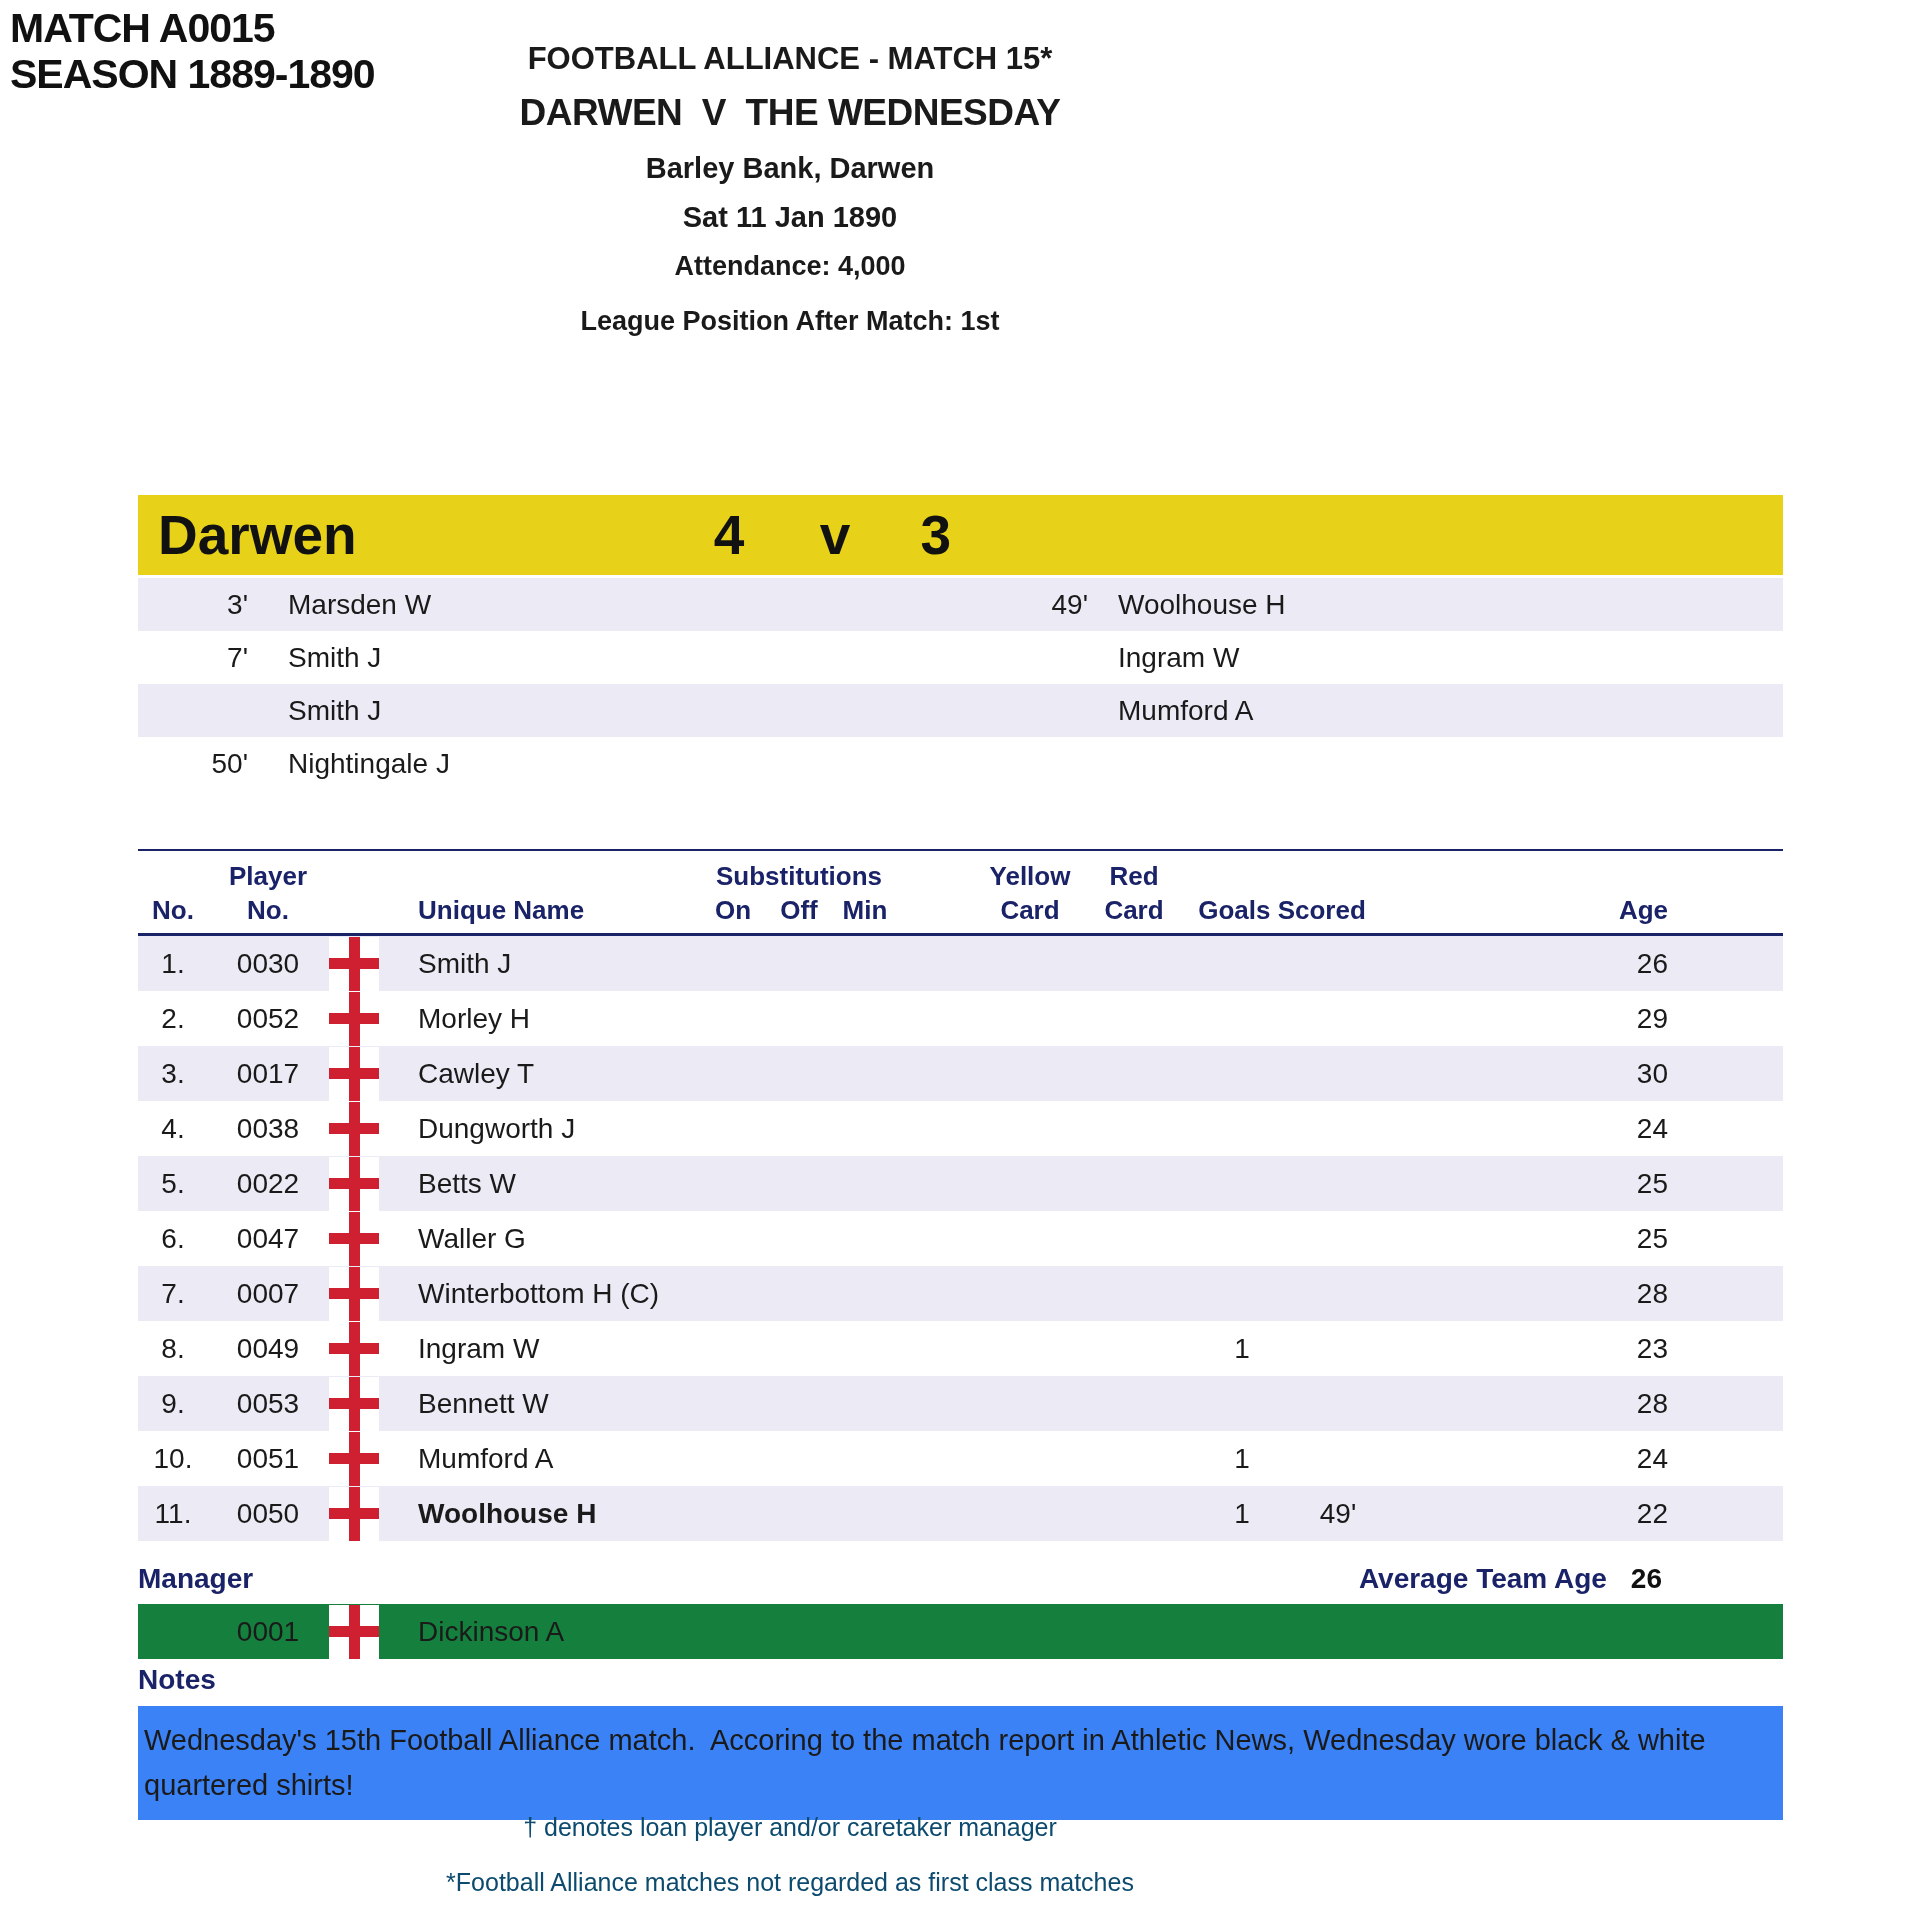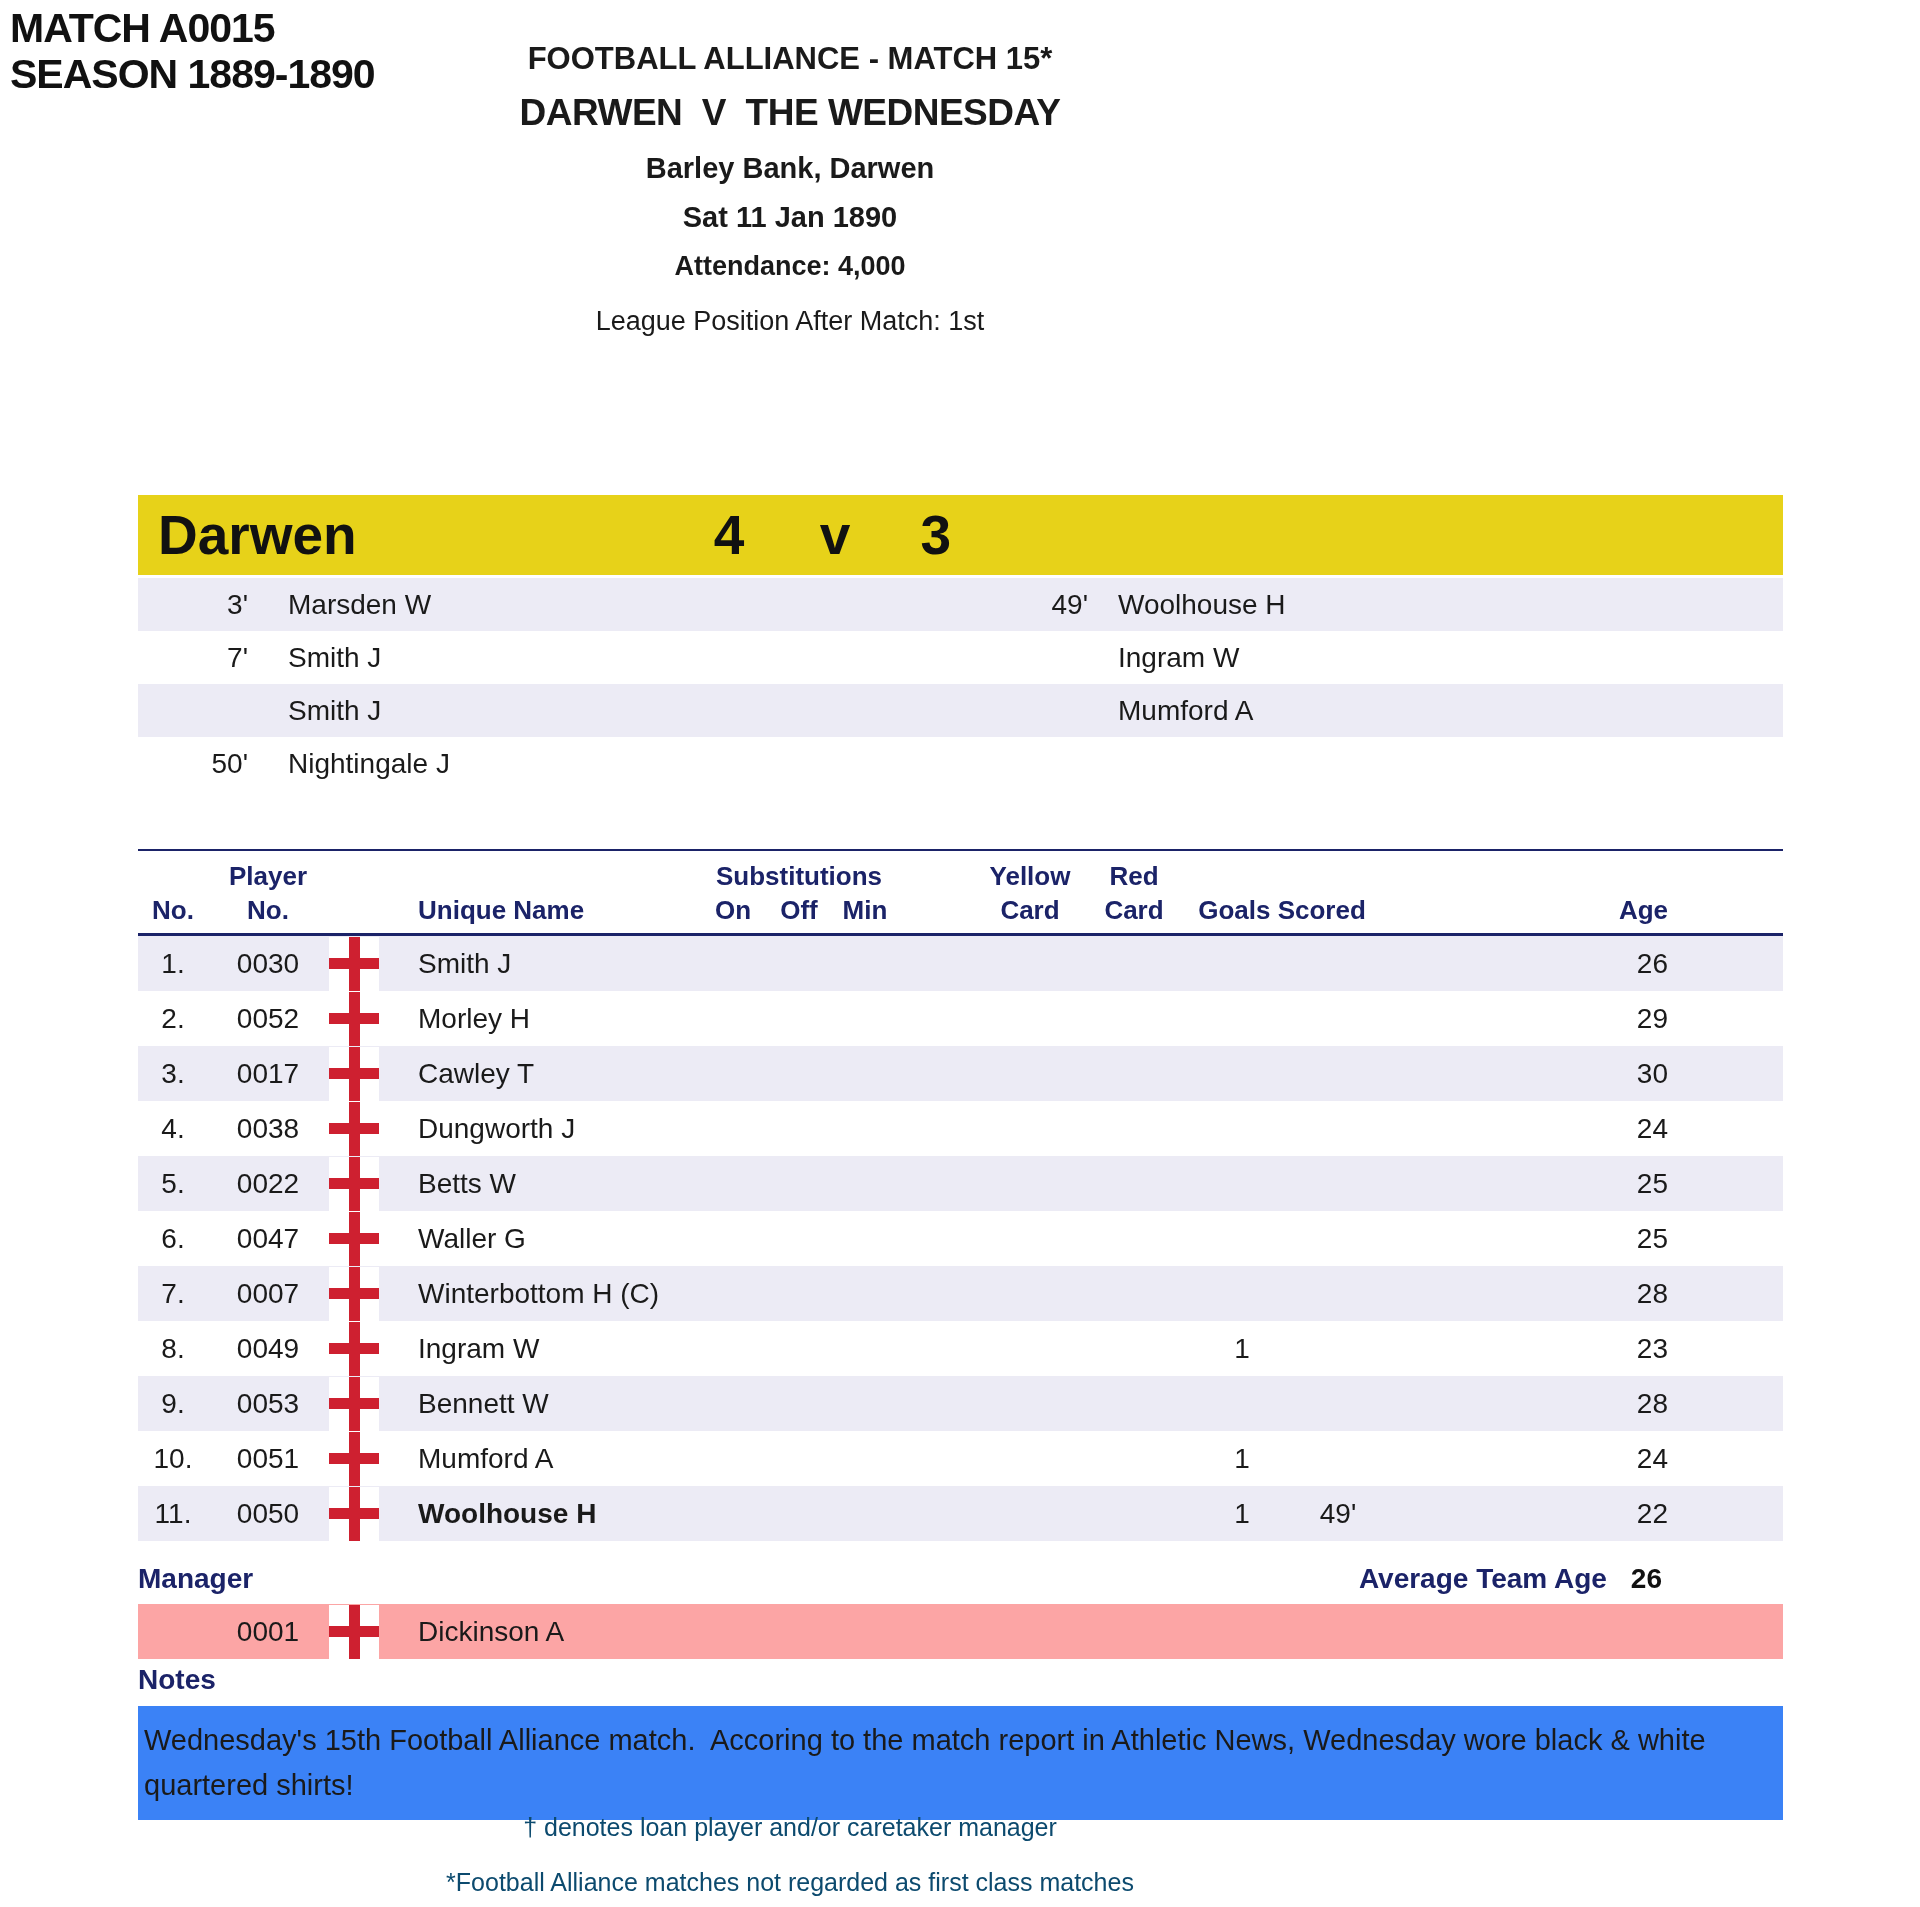--- a/index.html
+++ b/index.html
@@ -15,21 +15,21 @@
     font-size:41px; font-weight:700; letter-spacing:-1px; color:#111;
   }
   
   .center-head { width:1580px; padding-top:41px; text-align:center; }
   .center-head div { white-space:pre-wrap; }
   .competition { font-size:31px; font-weight:700; margin-bottom:15px; }
   .fixture     { font-size:37px; font-weight:700; margin-bottom:18px; letter-spacing:-0.5px; }
   .venue       { font-size:29px; font-weight:700; margin-bottom:16px; }
   .matchdate   { font-size:29px; font-weight:700; margin-bottom:17px; }
   .attendance  { font-size:27px; font-weight:700; margin-bottom:17px; }
-  .leaguepos   { font-size:27px; font-weight:400;margin-top:24px; }
+  .leaguepos   { font-size:27px; font-weight:700;margin-top:24px; }
   
   .content { position:absolute; left:138px; top:0; width:1645px; }
   
   .scorebar {
     position:absolute; top:495px; left:0; width:1645px; height:80px;
     background:#e7d219; display:flex; align-items:center;
     font-size:55px; font-weight:700; color:#111;gap:11px;
   }
   .scorebar .home-name { flex:0 0 540px; padding-left:20px; text-align:left; }
   .scorebar .home-score { flex:0 0 80px; text-align:center; }
@@ -96,21 +96,21 @@
   .avg-row {
     position:absolute; top:1556px; left:0; width:1645px; height:46px;
     display:flex; align-items:center; padding-right:121px;
     font-size:28px; font-weight:700;
   }
   .avg-row .mgr-label { color:#1b2368; }
   .avg-row .spacer { flex:1; }
   .avg-row .avg-label { color:#1b2368; }
   .avg-row .avg-value { color:#111; margin-left:24px; }
   .mgr-row { position:absolute; top:1604px; left:0; width:1645px; }
-  .mgr-row .p-row { background:#fca5a5; }
+  .mgr-row .p-row { background:#15803d; }
   
   .notes-label {
     position:absolute; top:1664px; left:0; font-size:28px; font-weight:700; color:#1b2368;
   }
   .notes-box {
     position:absolute; top:1706px; left:0; width:1645px; min-height:90px;
     background:#3b82f6; font-size:29px; line-height:1.55;
     padding:12px 18px 12px 6px; white-space:pre-wrap;
   }
   

